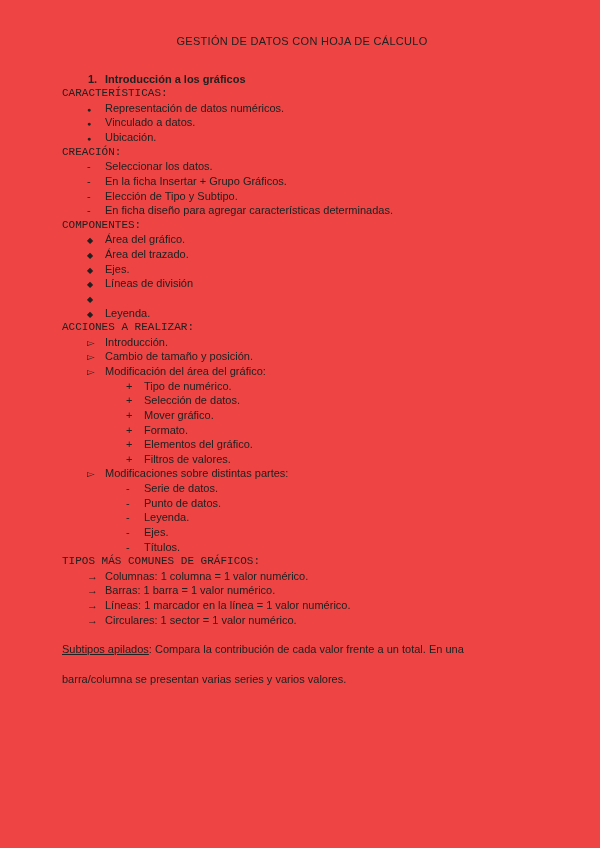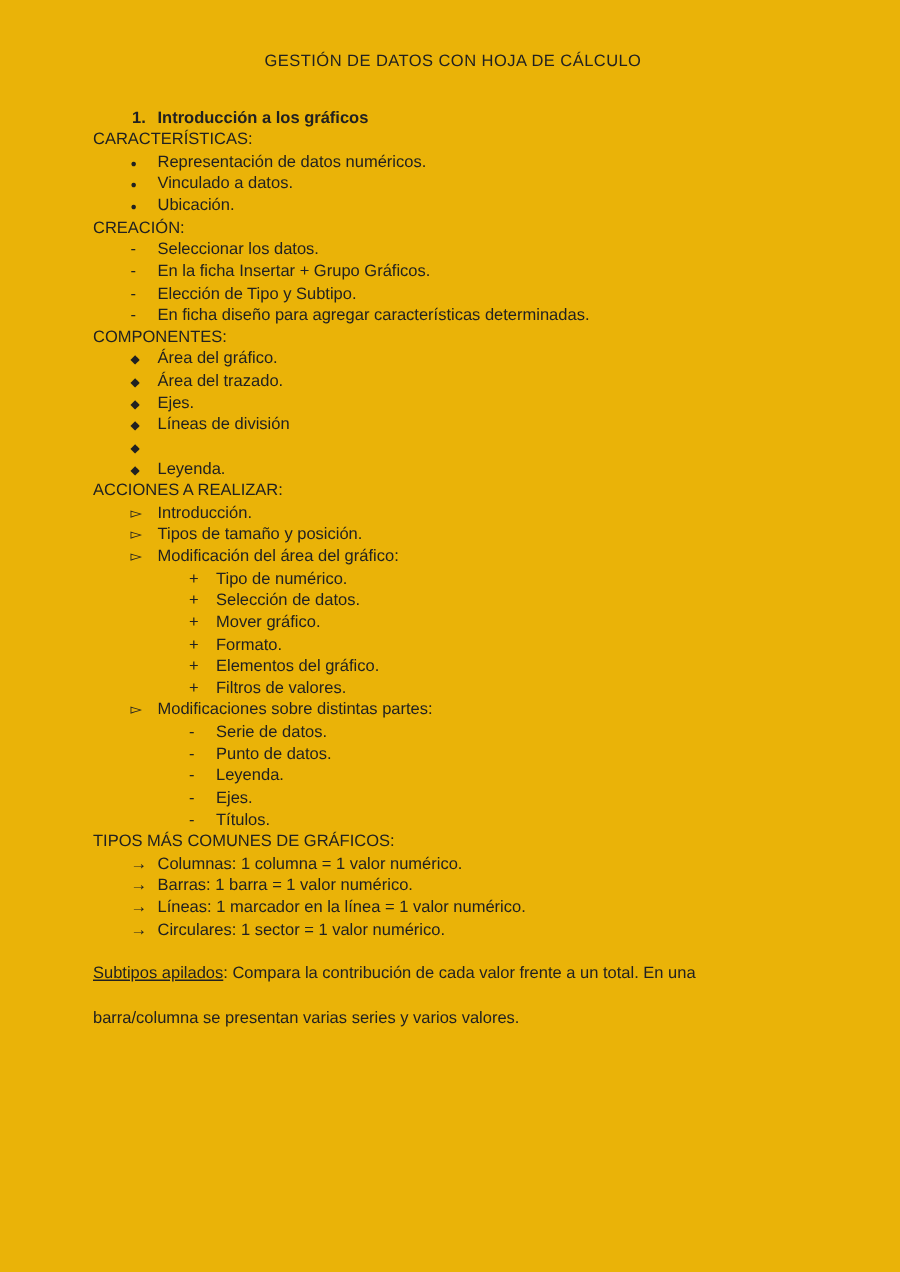--- a/index.html
+++ b/index.html
@@ -1,20 +1,20 @@
 <!DOCTYPE html>
 <html><head>
 <meta charset="utf-8">
 <style>
   html,body{margin:0;padding:0;background:#e8e8e8;}
   .page{
     position:relative;
     width:600px;height:848px;
     margin:0 auto;
-    background:#eab308;
+    background:#ef4444;
     font-family:"Liberation Sans","DejaVu Sans",sans-serif;
     font-size:11px;
     color:#212121;
     box-sizing:border-box;
     padding:34px 58px 0 62px;
     overflow:hidden;
   }
   .doc-title{
     text-align:center;
     line-height:14.6px;
@@ -24,21 +24,21 @@
   }
   .line{
     display:flex;
     align-items:baseline;
     line-height:14.63px;
     height:14.63px;
     white-space:nowrap;
   }
   .hnum{margin-left:26px;width:17px;flex:none;font-weight:bold;}
   .htext{font-weight:bold;}
-  .label{margin-left:0;}
+  .label{margin-left:0;font-family:Liberation Mono, monospace;}
   .m1{margin-left:25px;width:18px;flex:none;}
   .m2{margin-left:64px;width:18px;flex:none;}
   .marker[data-marker="bullet"]::before{content:"●";font-size:7px;}
   .marker[data-marker="dash"]::before{content:"-";font-size:11px;}
   .marker[data-marker="diamond"]::before{content:"◆";font-size:8px;}
   .marker[data-marker="arrowhead"]::before{content:"▻";font-size:10px;font-weight:bold;}
   .marker[data-marker="plus"]::before{content:"+";font-size:11px;}
   .marker[data-marker="arrow"]::before{content:"→";font-size:11px;font-weight:bold;}
   .cline{
     line-height:14.63px;
@@ -117,21 +117,21 @@
     <span>Leyenda.</span>
   </div>
 
   <div class="line label">ACCIONES A REALIZAR:</div>
   <div class="line">
     <span class="marker m1" data-marker="arrowhead"></span>
     <span>Introducción.</span>
   </div>
   <div class="line">
     <span class="marker m1" data-marker="arrowhead"></span>
-    <span>Tipos de tamaño y posición.</span>
+    <span>Cambio de tamaño y posición.</span>
   </div>
   <div class="line">
     <span class="marker m1" data-marker="arrowhead"></span>
     <span>Modificación del área del gráfico:</span>
   </div>
   <div class="line">
     <span class="marker m2" data-marker="plus"></span>
     <span>Tipo de numérico.</span>
   </div>
   <div class="line">

